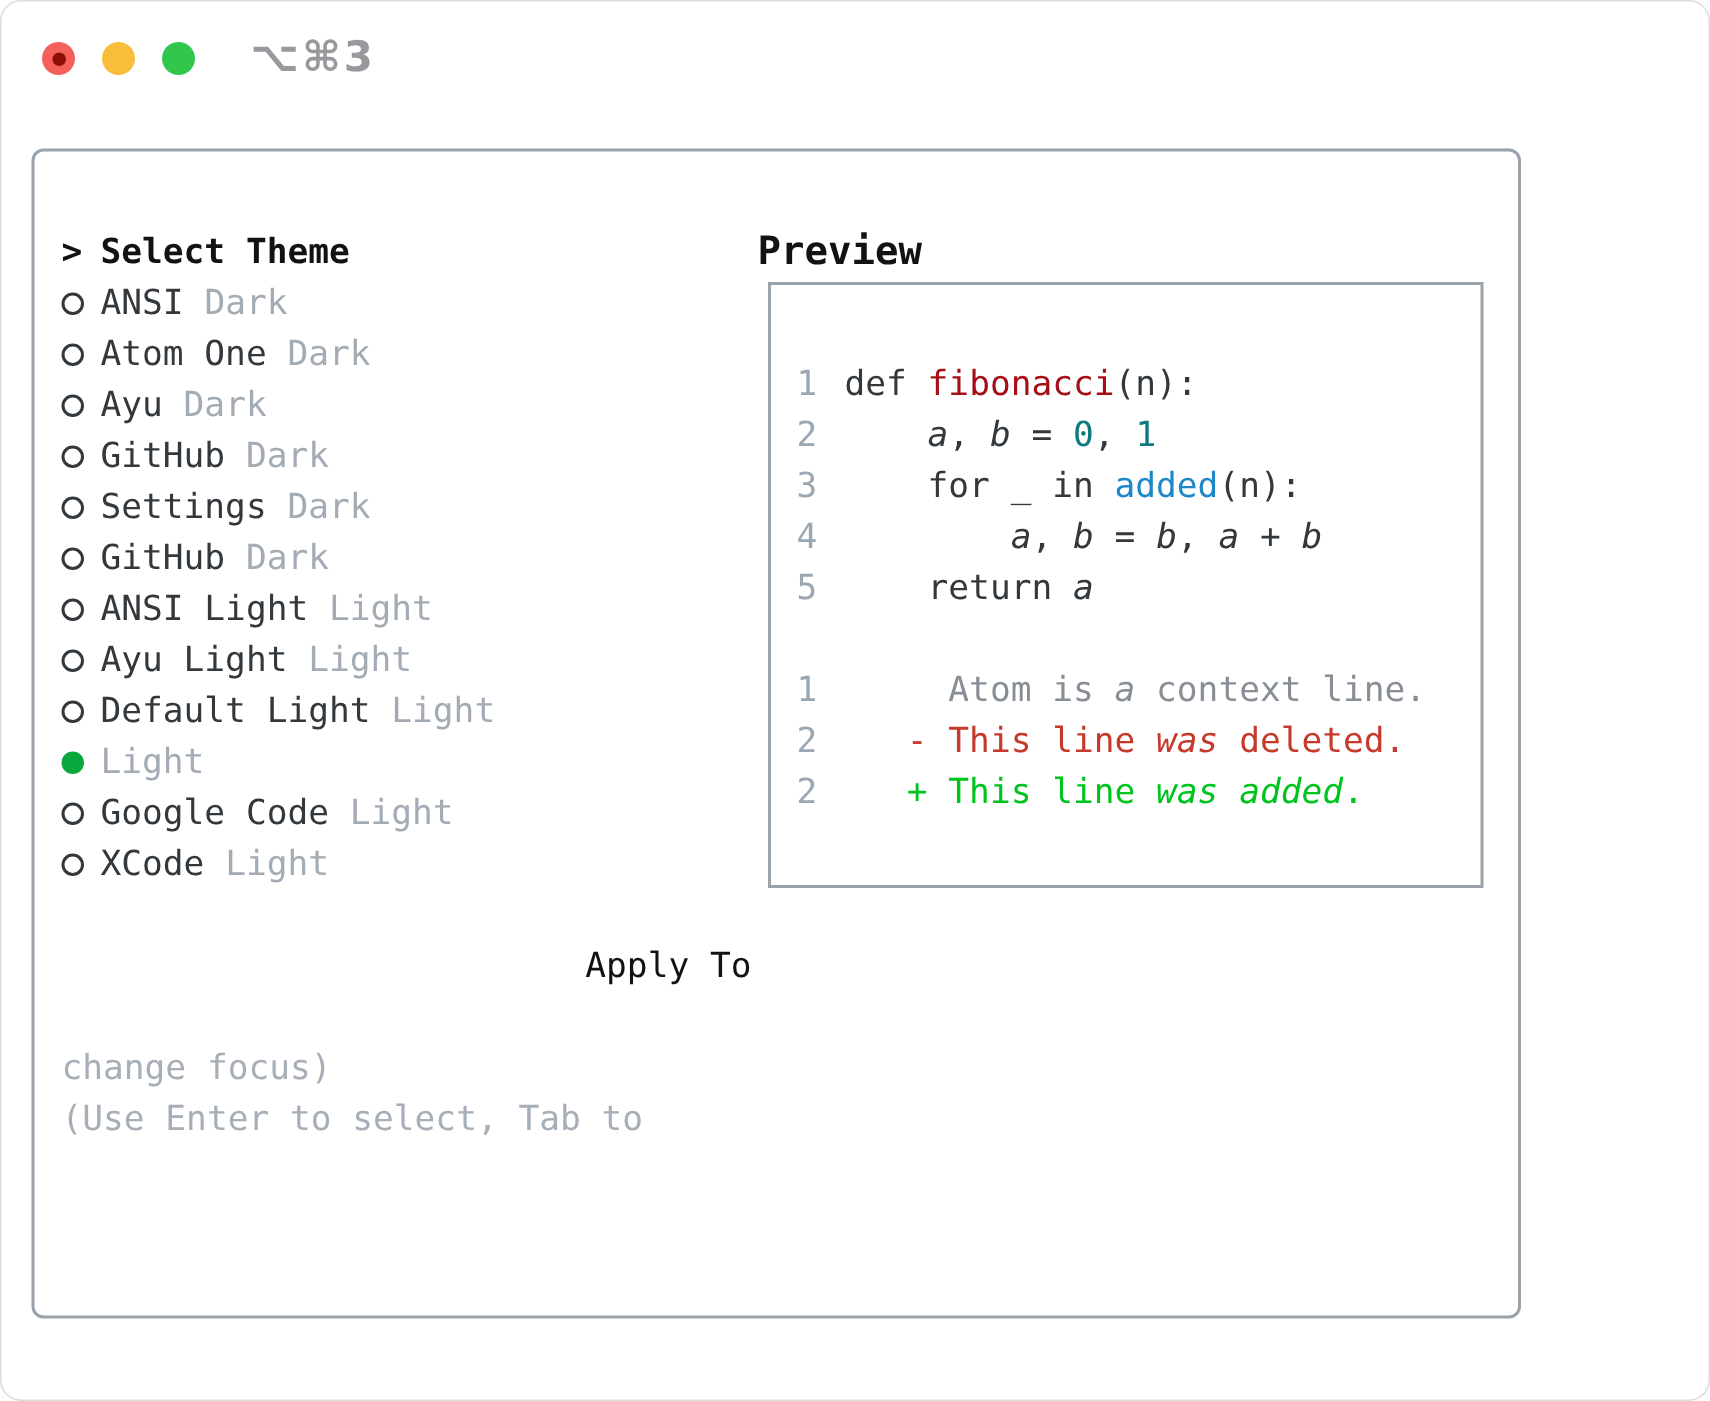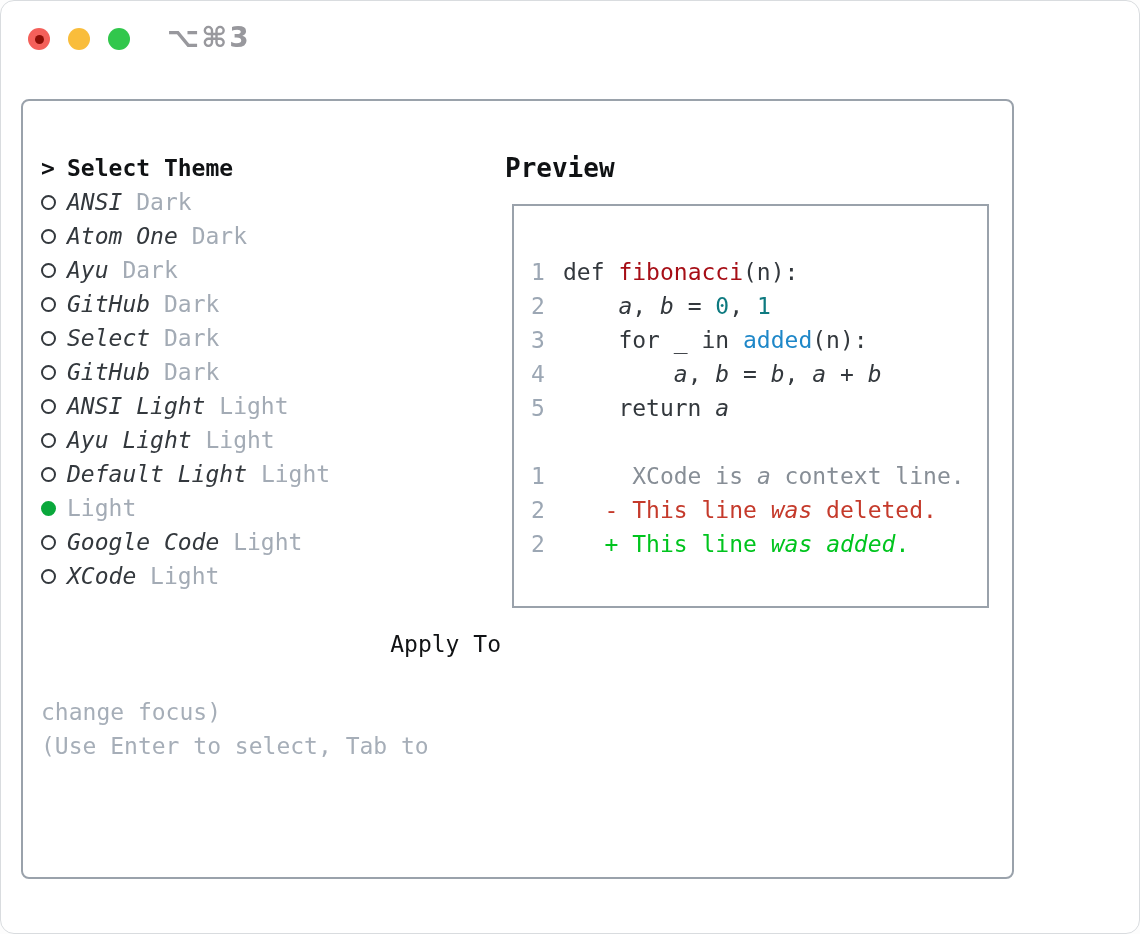--- a/index.html
+++ b/index.html
@@ -37,33 +37,33 @@
   }
   .row { height:34px; display:flex; align-items:center; white-space:pre; }
   .marker { flex:0 0 26px; width:26px; display:inline-flex; align-items:center; }
   .circle {
     width:15px; height:15px; border-radius:50%;
     border:2px solid var(--text-dark,#33383D); background:transparent;
   }
   .circle.filled { background:var(--selected-green,#0AA83C); border-color:var(--selected-green,#0AA83C); }
   .header-row { font-weight:bold; color:#101214; }
   .header-row .prefix { font-weight:bold; color:#101214; }
-  .t-name { color:var(--text-dark,#33383D);font-style:italic; }
+  .t-name { color:var(--text-dark,#33383D); }
   .theme-row.selected .t-name { color:var(--selected-green,#0AA83C); }
   .t-variant { color:var(--muted-gray,#A3ABB5); }
   .apply-label-row { color:#101214;justify-content:flex-end; }
   .hint-row { color:var(--hint-gray,#A6AEB8); }
   
   .preview-label {
     position:absolute; left:482px; top:50px; height:34px;
     display:flex; align-items:center;
     font-size:26px; font-weight:bold; color:#101214;
   }
   .preview-box {
-    position:absolute; left:489px; top:103px; width:477px; height:404px;
+    position:absolute; left:489px; top:87px; width:477px; height:404px;
     border:2px solid var(--border-gray,#9AA2AB); background:#fff;
     padding:49px 10px 0 17px; overflow:hidden;
   }
   .cline { height:34px; line-height:34px; font-size:23px; white-space:pre; }
   .lnum { display:inline-block; width:32px; color:var(--line-number-gray,#9CA7B4); }
   .tk-p    { color:var(--text-dark,#33383D); }
   .tk-fn   { color:var(--function-red,#A60E16); }
   .tk-num  { color:var(--number-teal,#0E7A80); }
   .tk-bi   { color:var(--builtin-blue,#1E87C8); }
   .tk-v    { color:var(--text-dark,#33383D); font-style:italic; }
@@ -93,21 +93,21 @@
     <div class="leftcol">
       <div class="row header-row">
         <span class="marker prefix">&gt;</span><span>Select Theme</span>
       </div>
 
       <div>
           <div class="row theme-row"><span class="marker"><span class="circle"></span></span><span class="t-name">ANSI </span><span class="t-variant">Dark</span></div>
           <div class="row theme-row"><span class="marker"><span class="circle"></span></span><span class="t-name">Atom One </span><span class="t-variant">Dark</span></div>
           <div class="row theme-row"><span class="marker"><span class="circle"></span></span><span class="t-name">Ayu </span><span class="t-variant">Dark</span></div>
           <div class="row theme-row"><span class="marker"><span class="circle"></span></span><span class="t-name">GitHub </span><span class="t-variant">Dark</span></div>
-          <div class="row theme-row"><span class="marker"><span class="circle"></span></span><span class="t-name">Select </span><span class="t-variant">Dark</span></div>
+          <div class="row theme-row"><span class="marker"><span class="circle"></span></span><span class="t-name">Settings </span><span class="t-variant">Dark</span></div>
           <div class="row theme-row"><span class="marker"><span class="circle"></span></span><span class="t-name">GitHub </span><span class="t-variant">Dark</span></div>
           <div class="row theme-row"><span class="marker"><span class="circle"></span></span><span class="t-name">ANSI Light </span><span class="t-variant">Light</span></div>
           <div class="row theme-row"><span class="marker"><span class="circle"></span></span><span class="t-name">Ayu Light </span><span class="t-variant">Light</span></div>
           <div class="row theme-row"><span class="marker"><span class="circle"></span></span><span class="t-name">Default Light </span><span class="t-variant">Light</span></div>
           <div class="row theme-row selected"><span class="marker"><span class="circle filled"></span></span><span class="t-variant">Light</span></div>
           <div class="row theme-row"><span class="marker"><span class="circle"></span></span><span class="t-name">Google Code </span><span class="t-variant">Light</span></div>
           <div class="row theme-row"><span class="marker"><span class="circle"></span></span><span class="t-name">XCode </span><span class="t-variant">Light</span></div>
         </div>
 
       <div class="row"></div>
@@ -125,19 +125,19 @@
 
     <div class="preview-label">Preview</div>
 
     <div class="preview-box">
         <div class="cline"><span class="lnum">1</span><span class="tk-p">def </span><span class="tk-fn">fibonacci</span><span class="tk-p">(n):</span></div>
         <div class="cline"><span class="lnum">2</span><span class="tk-p">    </span><span class="tk-v">a</span><span class="tk-p">, </span><span class="tk-v">b</span><span class="tk-p"> = </span><span class="tk-num">0</span><span class="tk-p">, </span><span class="tk-num">1</span></div>
         <div class="cline"><span class="lnum">3</span><span class="tk-p">    for _ in </span><span class="tk-bi">added</span><span class="tk-p">(n):</span></div>
         <div class="cline"><span class="lnum">4</span><span class="tk-p">        </span><span class="tk-v">a</span><span class="tk-p">, </span><span class="tk-v">b</span><span class="tk-p"> = </span><span class="tk-v">b</span><span class="tk-p">, </span><span class="tk-v">a</span><span class="tk-p"> + </span><span class="tk-v">b</span></div>
         <div class="cline"><span class="lnum">5</span><span class="tk-p">    return </span><span class="tk-v">a</span></div>
         <div class="cline"></div>
-        <div class="cline"><span class="lnum">1</span><span class="tk-ctx">     XCode is </span><span class="tk-ctxv">a</span><span class="tk-ctx"> context line.</span></div>
+        <div class="cline"><span class="lnum">1</span><span class="tk-ctx">     Atom is </span><span class="tk-ctxv">a</span><span class="tk-ctx"> context line.</span></div>
         <div class="cline"><span class="lnum">2</span><span class="tk-del">   - This line </span><span class="tk-delv">was</span><span class="tk-del"> deleted.</span></div>
         <div class="cline"><span class="lnum">2</span><span class="tk-add">   + This line </span><span class="tk-addv">was</span><span class="tk-add"> </span><span class="tk-addv">added</span><span class="tk-add">.</span></div>
       </div>
 
   </div>
 </div>
 
 </body></html>

